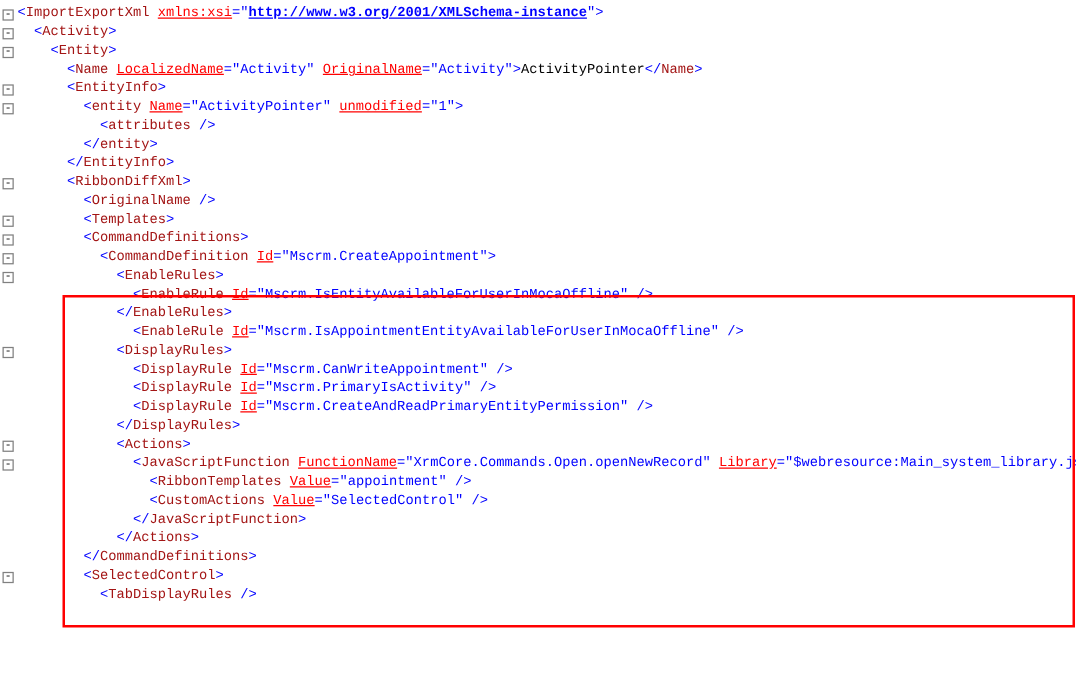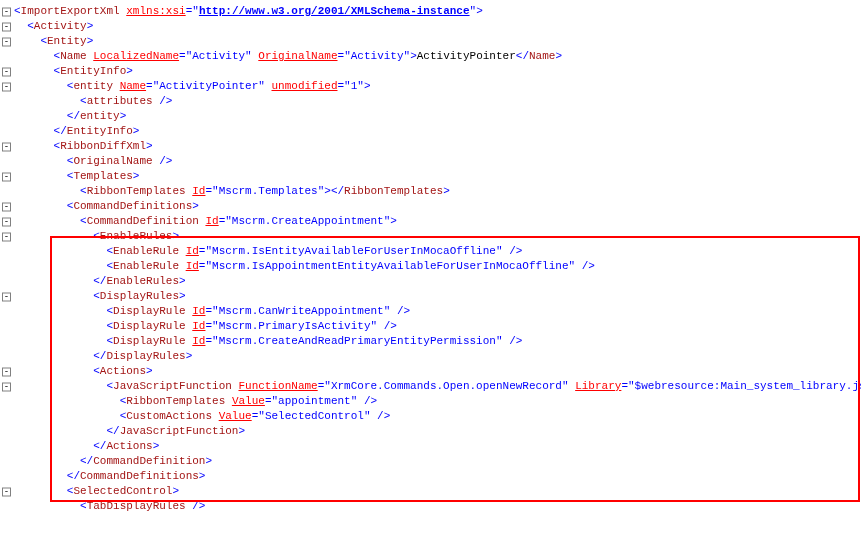--- a/index.html
+++ b/index.html
@@ -78,34 +78,33 @@
 <div class="line">        <span class="angle">&lt;/</span><span class="tag">entity</span><span class="angle">&gt;</span></div>
 
 <div class="line">      <span class="angle">&lt;/</span><span class="tag">EntityInfo</span><span class="angle">&gt;</span></div>
 
 <div class="line"><span class="tree-marker">-</span>      <span class="angle">&lt;</span><span class="tag">RibbonDiffXml</span><span class="angle">&gt;</span></div>
 
 <div class="line">        <span class="angle">&lt;</span><span class="tag">OriginalName</span><span class="angle"> /&gt;</span></div>
 
 <div class="line"><span class="tree-marker">-</span>        <span class="angle">&lt;</span><span class="tag">Templates</span><span class="angle">&gt;</span></div>
 
-<div class="line">          <span class="angle">&lt;</span><span class="tag">RibbonTemplates</span><span> </span><span class="attr">Id</span><span class="eq">=</span><span class="val">"Mscrm.Templates"</span><span class="angle">&gt;&lt;/</span><span class="tag">RibbonTemplates</span><span class="angle">&gt;</span></div>
 
 
 <div class="line"><span class="tree-marker">-</span>        <span class="angle">&lt;</span><span class="tag">CommandDefinitions</span><span class="angle">&gt;</span></div>
 
 <div class="line"><span class="tree-marker">-</span>          <span class="angle">&lt;</span><span class="tag">CommandDefinition</span><span> </span><span class="attr">Id</span><span class="eq">=</span><span class="val">"Mscrm.CreateAppointment"</span><span class="angle">&gt;</span></div>
 
 <div class="line"><span class="tree-marker">-</span>            <span class="angle">&lt;</span><span class="tag">EnableRules</span><span class="angle">&gt;</span></div>
 
 <div class="line">              <span class="angle">&lt;</span><span class="tag">EnableRule</span><span> </span><span class="attr">Id</span><span class="eq">=</span><span class="val">"Mscrm.IsEntityAvailableForUserInMocaOffline"</span><span class="angle"> /&gt;</span></div>
 
+<div class="line">            <span class="angle">&lt;/</span><span class="tag">EnableRules</span><span class="angle">&gt;</span></div>
+
 <div class="line">              <span class="angle">&lt;</span><span class="tag">EnableRule</span><span> </span><span class="attr">Id</span><span class="eq">=</span><span class="val">"Mscrm.IsAppointmentEntityAvailableForUserInMocaOffline"</span><span class="angle"> /&gt;</span></div>
-
-<div class="line">            <span class="angle">&lt;/</span><span class="tag">EnableRules</span><span class="angle">&gt;</span></div>
 
 <div class="line"><span class="tree-marker">-</span>            <span class="angle">&lt;</span><span class="tag">DisplayRules</span><span class="angle">&gt;</span></div>
 
 <div class="line">              <span class="angle">&lt;</span><span class="tag">DisplayRule</span><span> </span><span class="attr">Id</span><span class="eq">=</span><span class="val">"Mscrm.CanWriteAppointment"</span><span class="angle"> /&gt;</span></div>
 
 <div class="line">              <span class="angle">&lt;</span><span class="tag">DisplayRule</span><span> </span><span class="attr">Id</span><span class="eq">=</span><span class="val">"Mscrm.PrimaryIsActivity"</span><span class="angle"> /&gt;</span></div>
 
 <div class="line">              <span class="angle">&lt;</span><span class="tag">DisplayRule</span><span> </span><span class="attr">Id</span><span class="eq">=</span><span class="val">"Mscrm.CreateAndReadPrimaryEntityPermission"</span><span class="angle"> /&gt;</span></div>
 
 <div class="line">            <span class="angle">&lt;/</span><span class="tag">DisplayRules</span><span class="angle">&gt;</span></div>
@@ -115,21 +114,20 @@
 <div class="line"><span class="tree-marker">-</span>              <span class="angle">&lt;</span><span class="tag">JavaScriptFunction</span><span> </span><span class="attr">FunctionName</span><span class="eq">=</span><span class="val">"XrmCore.Commands.Open.openNewRecord"</span><span> </span><span class="attr">Library</span><span class="eq">=</span><span class="val">"$webresource:Main_system_library.js"</span></div>
 
 <div class="line">                <span class="angle">&lt;</span><span class="tag">RibbonTemplates</span><span> </span><span class="attr">Value</span><span class="eq">=</span><span class="val">"appointment"</span><span class="angle"> /&gt;</span></div>
 
 <div class="line">                <span class="angle">&lt;</span><span class="tag">CustomActions</span><span> </span><span class="attr">Value</span><span class="eq">=</span><span class="val">"SelectedControl"</span><span class="angle"> /&gt;</span></div>
 
 <div class="line">              <span class="angle">&lt;/</span><span class="tag">JavaScriptFunction</span><span class="angle">&gt;</span></div>
 
 <div class="line">            <span class="angle">&lt;/</span><span class="tag">Actions</span><span class="angle">&gt;</span></div>
 
-<div class="line">          <span class="angle">&lt;/</span><span class="tag">CommandDefinition</span><span class="angle">&gt;</span></div>
 
 <div class="line">        <span class="angle">&lt;/</span><span class="tag">CommandDefinitions</span><span class="angle">&gt;</span></div>
 
 <div class="line"><span class="tree-marker">-</span>        <span class="angle">&lt;</span><span class="tag">SelectedControl</span><span class="angle">&gt;</span></div>
 
 <div class="line">          <span class="angle">&lt;</span><span class="tag">TabDisplayRules</span><span class="angle"> /&gt;</span></div>
 
   <div class="highlight"></div>
 </div>
 

